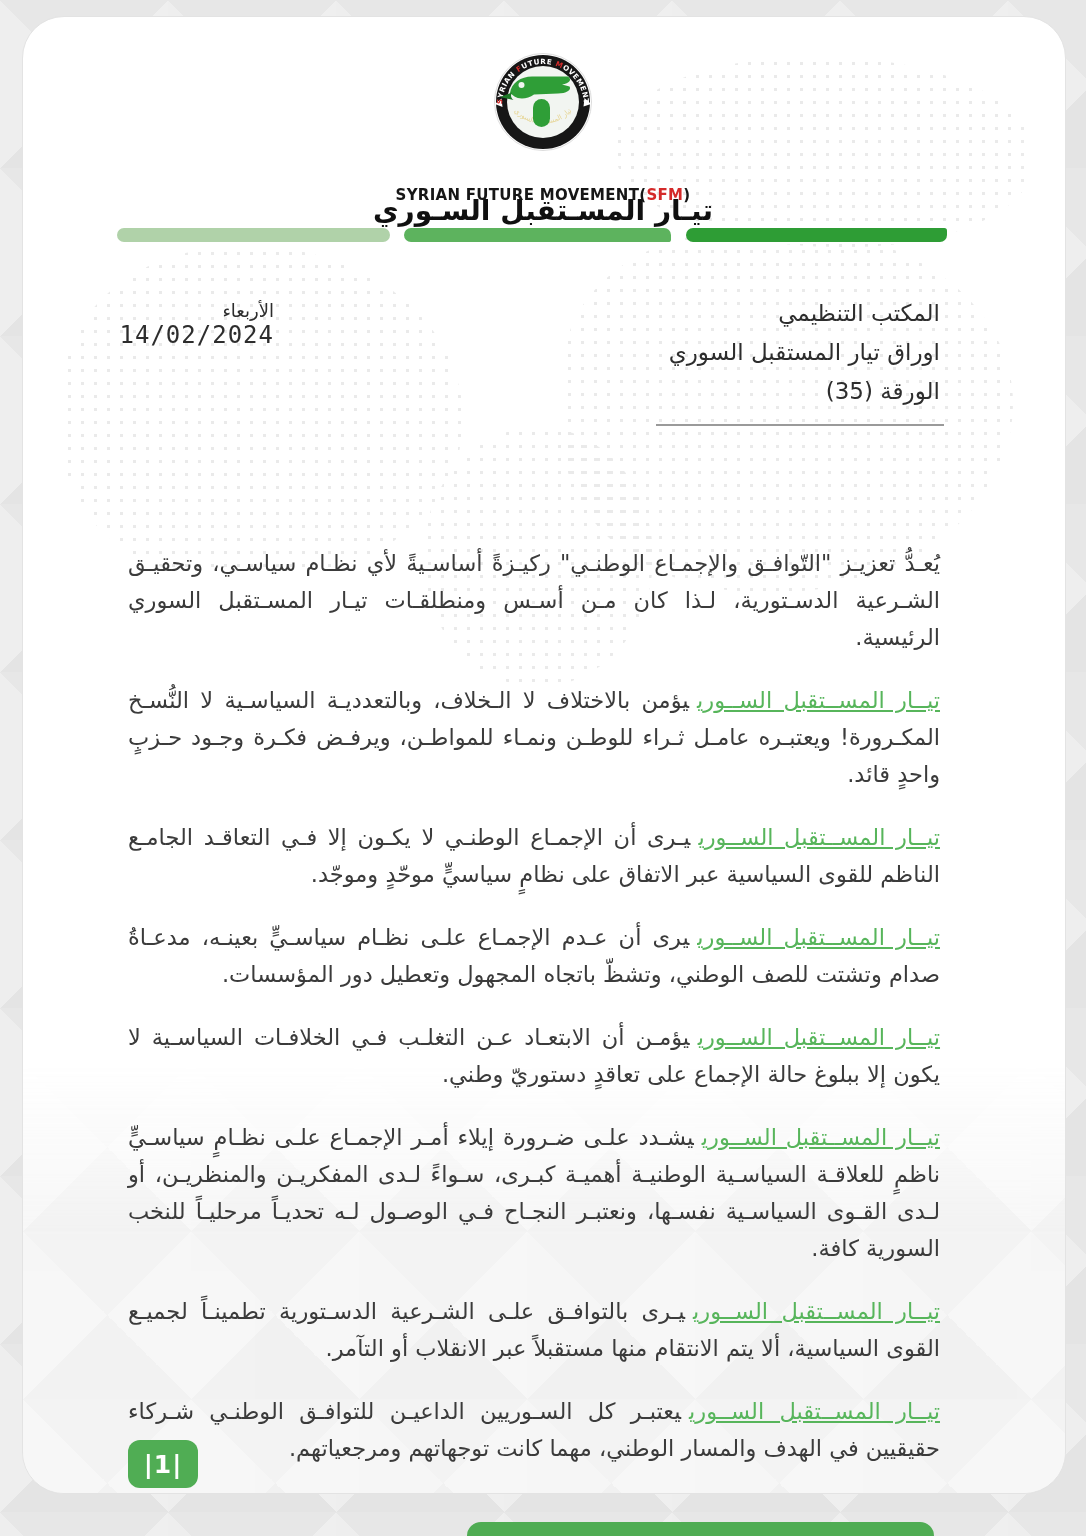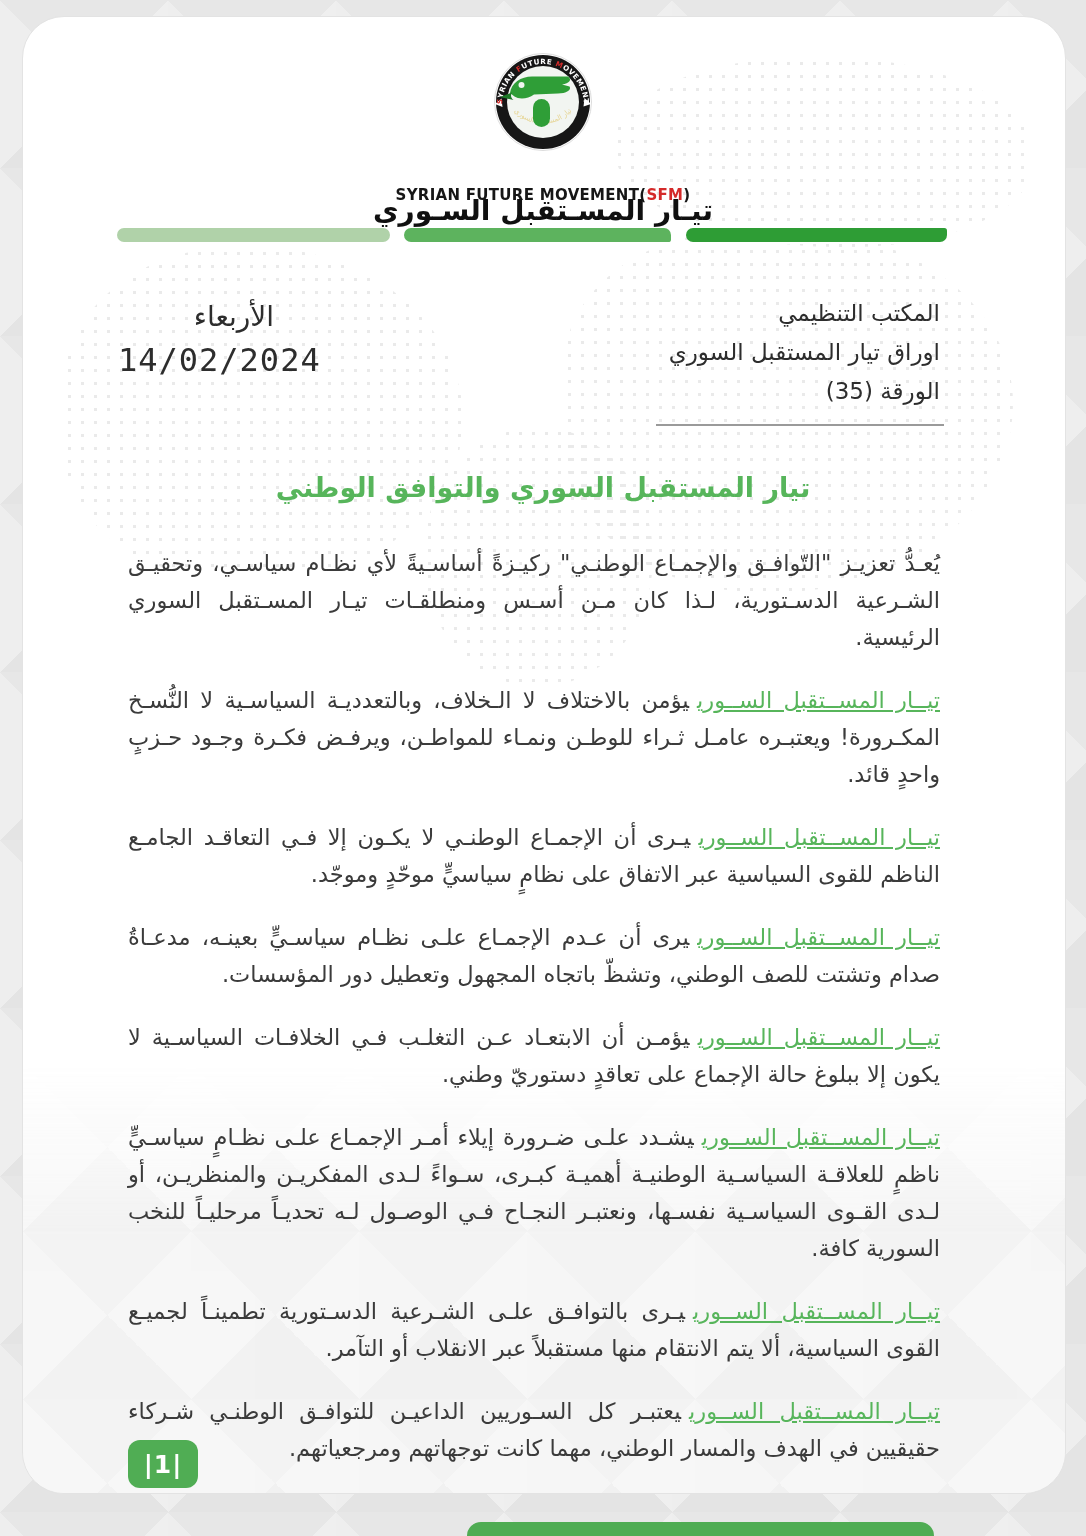--- a/index.html
+++ b/index.html
@@ -56,22 +56,22 @@
   .bar.b2{left:404px;width:267px;background:#5db35e;border-radius:8px 8px 3px 8px;}
   .bar.b3{left:686px;width:261px;background:#2e9d35;border-radius:8px 3px 8px 8px;}
   
   .hdr-right{
     position:absolute;top:294px;right:146px;direction:rtl;text-align:right;
     color:#2d2d2d;font-size:23px;line-height:39px;
   }
   .hdr-rule{position:absolute;top:424px;left:656px;width:288px;height:2px;background:#9a9a9a;}
   
   .hdr-left{position:absolute;top:300px;left:118px;width:156px;text-align:right;color:#2d2d2d;}
-  .hdr-left .weekday{font-size:28px;direction:rtl;}
-  .hdr-left .date{font-size:32px;margin-top:8px;font-family:"DejaVu Sans Mono", monospace;letter-spacing:1px;}
+  .hdr-left .weekday{font-size:18px;direction:rtl;}
+  .hdr-left .date{font-size:24px;margin-top:0;font-family:"DejaVu Sans Mono", monospace;letter-spacing:1px;}
   
   .doc-title{
     position:absolute;left:0;top:472px;width:100%;text-align:center;direction:rtl;
     color:#57b55b;font-size:27px;font-weight:bold;
   }
   
   .article{
     position:absolute;top:545px;right:146px;width:812px;
     direction:rtl;text-align:justify;text-align-last:right;
     font-size:22.5px;line-height:37px;color:#3b3b3b;
@@ -142,21 +142,20 @@
     <div>اوراق تيار المستقبل السوري</div>
     <div>الورقة (35)</div>
   </div>
   <div class="hdr-rule"></div>
 
   <div class="hdr-left">
     <div class="weekday">الأربعاء</div>
     <div class="date">14/02/2024</div>
   </div>
 
-  <div class="doc-title">تيار المستقبل السوري والتوافق الوطني</div>
 
   <div class="article">
     <p>يُعـدُّ تعزيـز "التّوافـق والإجمـاع الوطنـي" ركيـزةً أساسـيةً لأي نظـام سياسـي، وتحقيـق الشـرعية الدسـتورية، لـذا كان مـن أسـس ومنطلقـات تيـار المسـتقبل السوري الرئيسية.</p>
     <p><span class="lead">تيــار المســتقبل الســوري</span><span>يؤمن بالاختلاف لا الـخلاف، وبالتعدديـة السياسـية لا النُّسـخ المكـرورة! ويعتبـره عامـل ثـراء للوطـن ونمـاء للمواطـن، ويرفـض فكـرة وجـود حـزبٍ واحدٍ قائد.</span></p>
     <p><span class="lead">تيــار المســتقبل الســوري</span><span>يـرى أن الإجمـاع الوطنـي لا يكـون إلا فـي التعاقـد الجامـع الناظم للقوى السياسية عبر الاتفاق على نظامٍ سياسيٍّ موحّدٍ وموجّد.</span></p>
     <p><span class="lead">تيــار المســتقبل الســوري</span><span>يرى أن عـدم الإجمـاع علـى نظـام سياسـيٍّ بعينـه، مدعـاةُ صدام وتشتت للصف الوطني، وتشظّ باتجاه المجهول وتعطيل دور المؤسسات.</span></p>
     <p><span class="lead">تيــار المســتقبل الســوري</span><span>يؤمـن أن الابتعـاد عـن التغلـب فـي الخلافـات السياسـية لا يكون إلا ببلوغ حالة الإجماع على تعاقدٍ دستوريّ وطني.</span></p>
     <p><span class="lead">تيــار المســتقبل الســوري</span><span>يشـدد علـى ضـرورة إيلاء أمـر الإجمـاع علـى نظـامٍ سياسـيٍّ ناظمٍ للعلاقـة السياسـية الوطنيـة أهميـة كبـرى، سـواءً لـدى المفكريـن والمنظريـن، أو لـدى القـوى السياسـية نفسـها، ونعتبـر النجـاح فـي الوصـول لـه تحديـاً مرحليـاً للنخب السورية كافة.</span></p>
     <p><span class="lead">تيــار المســتقبل الســوري</span><span>يـرى بالتوافـق علـى الشـرعية الدسـتورية تطمينـاً لجميـع القوى السياسية، ألا يتم الانتقام منها مستقبلاً عبر الانقلاب أو التآمر.</span></p>
     <p><span class="lead">تيــار المســتقبل الســوري</span><span>يعتبـر كل السـوريين الداعيـن للتوافـق الوطنـي شـركاء حقيقيين في الهدف والمسار الوطني، مهما كانت توجهاتهم ومرجعياتهم.</span></p>

